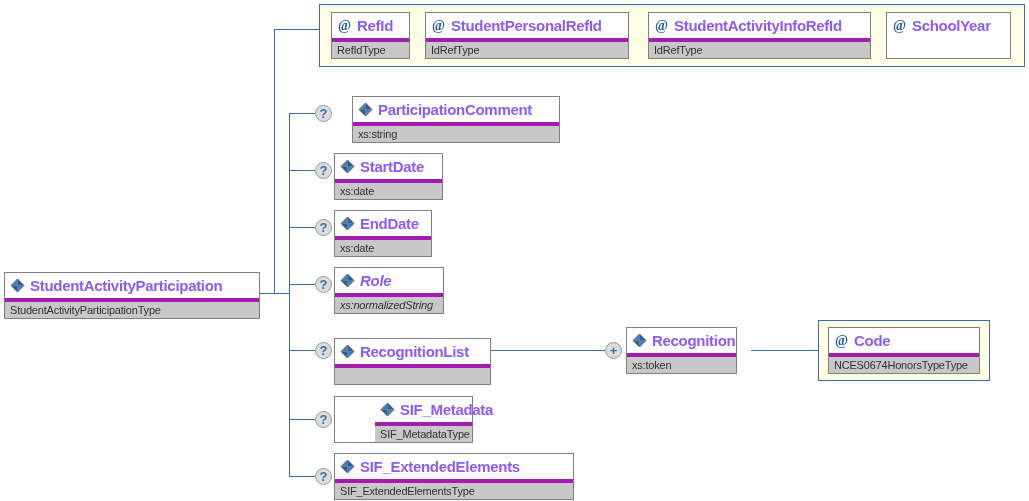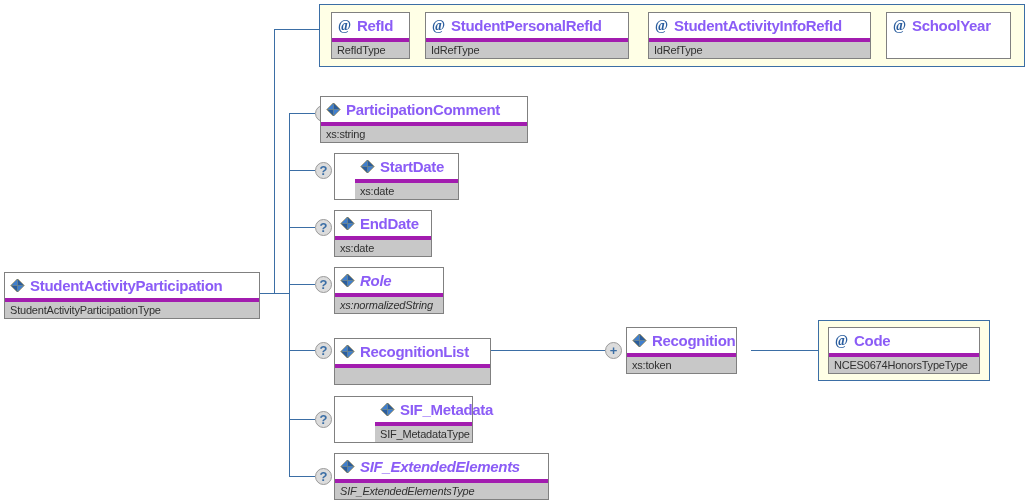--- a/index.html
+++ b/index.html
@@ -185,38 +185,38 @@
       <span class="ico ico-attr">
         <svg width="15" height="15" viewBox="0 0 16 16">
           <text x="8" y="12.5" font-family="Liberation Serif, serif" font-size="15" font-weight="bold" fill="#2a5d9e" text-anchor="middle">@</text>
         </svg>
       </span>
       <span class="label">SchoolYear</span>
     </div>
   </div>
 
   <div class="marker" style="left:315px; top:105px;">?</div>
-  <div class="node" style="left:320px; top:96px; width:208px; height:47px;">
+  <div class="node" style="left:352px; top:96px; width:208px; height:47px;">
     <div class="name-row">
       <span class="ico ico-elem">
         <svg width="15" height="15" viewBox="0 0 15 15">
           <polygon points="7.5,1 14,7.5 7.5,14 1,7.5" fill="#e8b21e" stroke="#6b5210" stroke-width="0.8"></polygon>
           <polygon points="7.5,1 14,7.5 7.5,7.5" fill="#2a5d9e"></polygon>
           <polygon points="1,7.5 7.5,7.5 7.5,14" fill="#2a5d9e"></polygon>
           <polygon points="7.5,1 7.5,7.5 1,7.5" fill="#3f7fd0"></polygon>
           <polygon points="14,7.5 7.5,14 7.5,7.5" fill="#3f7fd0"></polygon>
         </svg>
       </span>
       <span class="label">ParticipationComment</span>
     </div>
     <div class="type-row">xs:string</div>
   </div>
 
   <div class="marker" style="left:315px; top:162px;">?</div>
-  <div class="node" style="left:334px; top:153px; width:125px; height:47px;padding-left:20px;">
+  <div class="node" style="left:334px; top:153px; width:109px; height:47px;">
     <div class="name-row">
       <span class="ico ico-elem">
         <svg width="15" height="15" viewBox="0 0 15 15">
           <polygon points="7.5,1 14,7.5 7.5,14 1,7.5" fill="#e8b21e" stroke="#6b5210" stroke-width="0.8"></polygon>
           <polygon points="7.5,1 14,7.5 7.5,7.5" fill="#2a5d9e"></polygon>
           <polygon points="1,7.5 7.5,7.5 7.5,14" fill="#2a5d9e"></polygon>
           <polygon points="7.5,1 7.5,7.5 1,7.5" fill="#3f7fd0"></polygon>
           <polygon points="14,7.5 7.5,14 7.5,7.5" fill="#3f7fd0"></polygon>
         </svg>
       </span>
@@ -317,21 +317,21 @@
           <polygon points="7.5,1 7.5,7.5 1,7.5" fill="#3f7fd0"></polygon>
           <polygon points="14,7.5 7.5,14 7.5,7.5" fill="#3f7fd0"></polygon>
         </svg>
       </span>
       <span class="label">SIF_Metadata</span>
     </div>
     <div class="type-row">SIF_MetadataType</div>
   </div>
 
   <div class="marker" style="left:315px; top:468px;">?</div>
-  <div class="node" style="left:334px; top:453px; width:215px; height:47px;font-style:italic;">
+  <div class="node" style="left:334px; top:453px; width:240px; height:47px;">
     <div class="name-row">
       <span class="ico ico-elem">
         <svg width="15" height="15" viewBox="0 0 15 15">
           <polygon points="7.5,1 14,7.5 7.5,14 1,7.5" fill="#e8b21e" stroke="#6b5210" stroke-width="0.8"></polygon>
           <polygon points="7.5,1 14,7.5 7.5,7.5" fill="#2a5d9e"></polygon>
           <polygon points="1,7.5 7.5,7.5 7.5,14" fill="#2a5d9e"></polygon>
           <polygon points="7.5,1 7.5,7.5 1,7.5" fill="#3f7fd0"></polygon>
           <polygon points="14,7.5 7.5,14 7.5,7.5" fill="#3f7fd0"></polygon>
         </svg>
       </span>

